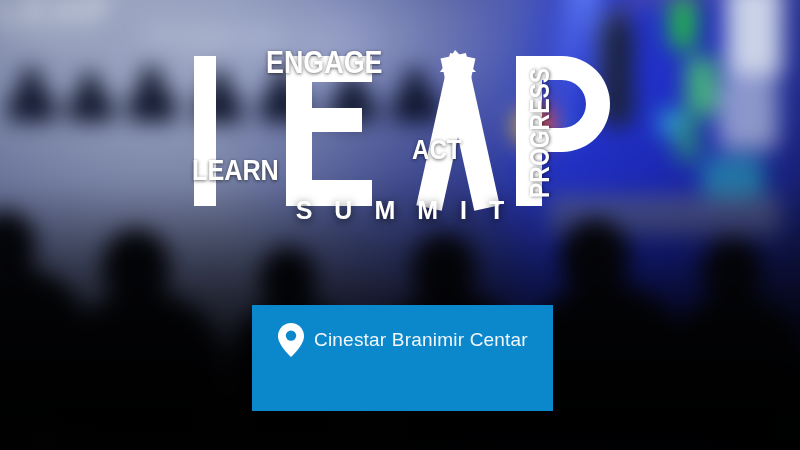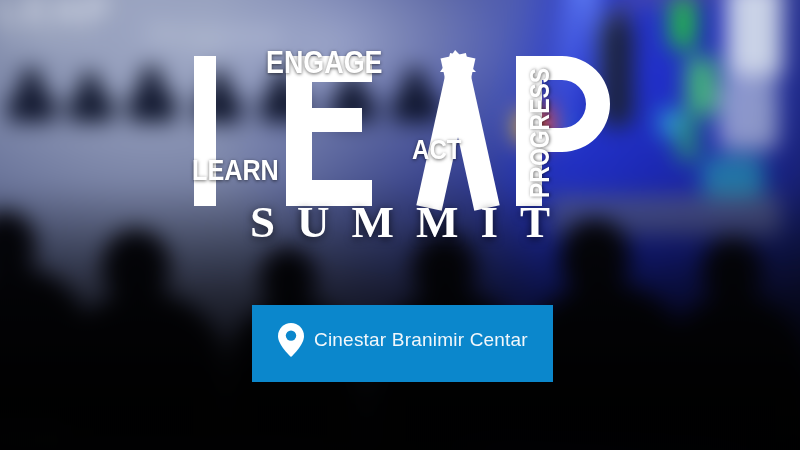--- a/index.html
+++ b/index.html
@@ -150,35 +150,34 @@
     font-size: 28px;
     transform: rotate(-90deg) scaleX(0.82);
   }
 
   .summit {
     position: absolute;
     left: 0; right: 0;
     top: 196px;
     text-align: center;
     color: #ffffff;
-    font-size: 45px;
+    font-size: 25px;
     font-weight: bold;
     letter-spacing: 22px;
     text-indent: 22px;
     text-shadow: 0 2px 8px rgba(0,0,0,0.7);
-    font-family: Liberation Serif, serif;
   }
 
   
   .info-box {
     position: absolute;
     left: 252px;
     top: 305px;
     width: 301px;
-    height: 77px;
+    height: 106px;
     background: #0b87cc;
     box-sizing: border-box;
     padding: 16px 0 0 26px;
   }
   .info-row {
     display: flex;
     align-items: center;
     height: 38px;
     margin-bottom: 5px;
   }

